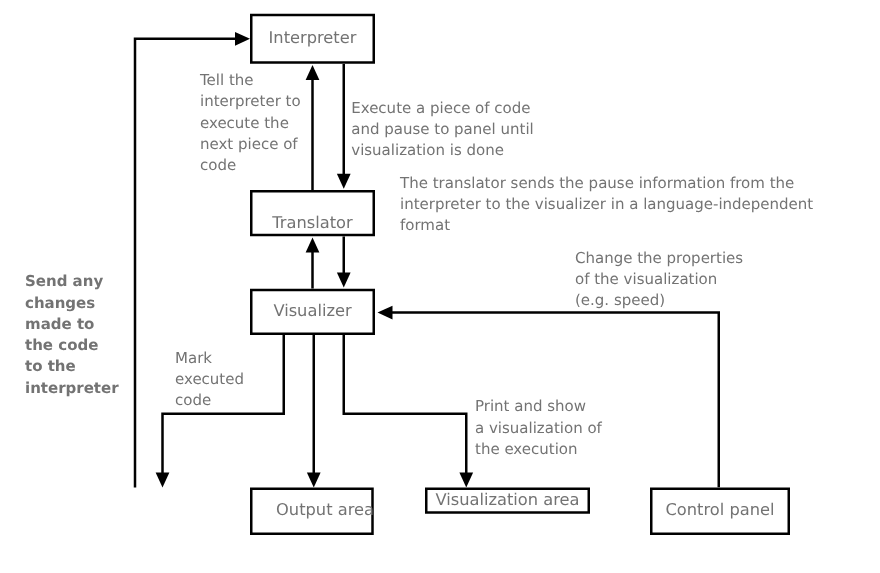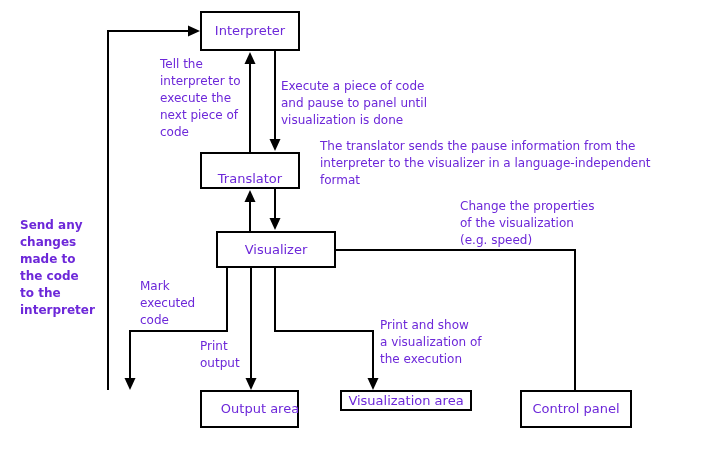--- a/index.html
+++ b/index.html
@@ -6,21 +6,21 @@
     margin: 0;
     padding: 0;
     background: #ffffff;
   }
   .stage {
     position: relative;
     width: 704px;
     height: 458px;
     background: #ffffff;
     font-family: "DejaVu Sans", sans-serif;
-    color: #6d28d9;
+    color: #737373;
     overflow: hidden;
   }
   .connectors {
     position: absolute;
     left: 0;
     top: 0;
     width: 704px;
     height: 458px;
   }
   .connectors path, .connectors line {
@@ -47,21 +47,21 @@
   }
   .label {
     position: absolute;
     font-size: 12px;
     line-height: 17px;
     white-space: pre-line;
   }
   
   .n-interpreter        { left: 200px; top: 11px;  width: 100px; height: 40px; }
   .n-translator         { left: 200px; top: 152px; width: 100px; height: 37px; align-items: flex-end; }
-  .n-visualizer         { left: 216px; top: 231px; width: 120px; height: 37px; text-align: center; }
+  .n-visualizer         { left: 200px; top: 231px; width: 100px; height: 37px; text-align: center; }
   .n-code-editor        { left: 60px;  top: 390px; width: 94px;  height: 38px; }
   .n-output-area        { left: 200px; top: 390px; width: 99px;  height: 38px; padding-left: 21px; }
   .n-visualization-area { left: 340px; top: 390px; width: 132px; height: 21px; }
   .n-control-panel      { left: 520px; top: 390px; width: 112px; height: 38px; }
   
   .l-tell        { left: 160px; top: 56px;  width: 116px; }
   .l-execute     { left: 281px; top: 78px;  width: 170px; }
   .l-translator  { left: 320px; top: 138px; width: 360px; }
   .l-change      { left: 460px; top: 198px; width: 160px; }
   .l-send        { left: 20px;  top: 217px; width: 90px; font-weight: bold;  }
@@ -157,19 +157,17 @@
 (e.g. speed)</div>
   <div class="label l-send">Send any
 changes
 made to
 the code
 to the
 interpreter</div>
   <div class="label l-mark">Mark
 executed
 code</div>
-  <div class="label l-print">Print
-output</div>
   <div class="label l-create">Print and show
 a visualization of
 the execution</div>
 
 </div>
 
 </body></html>

